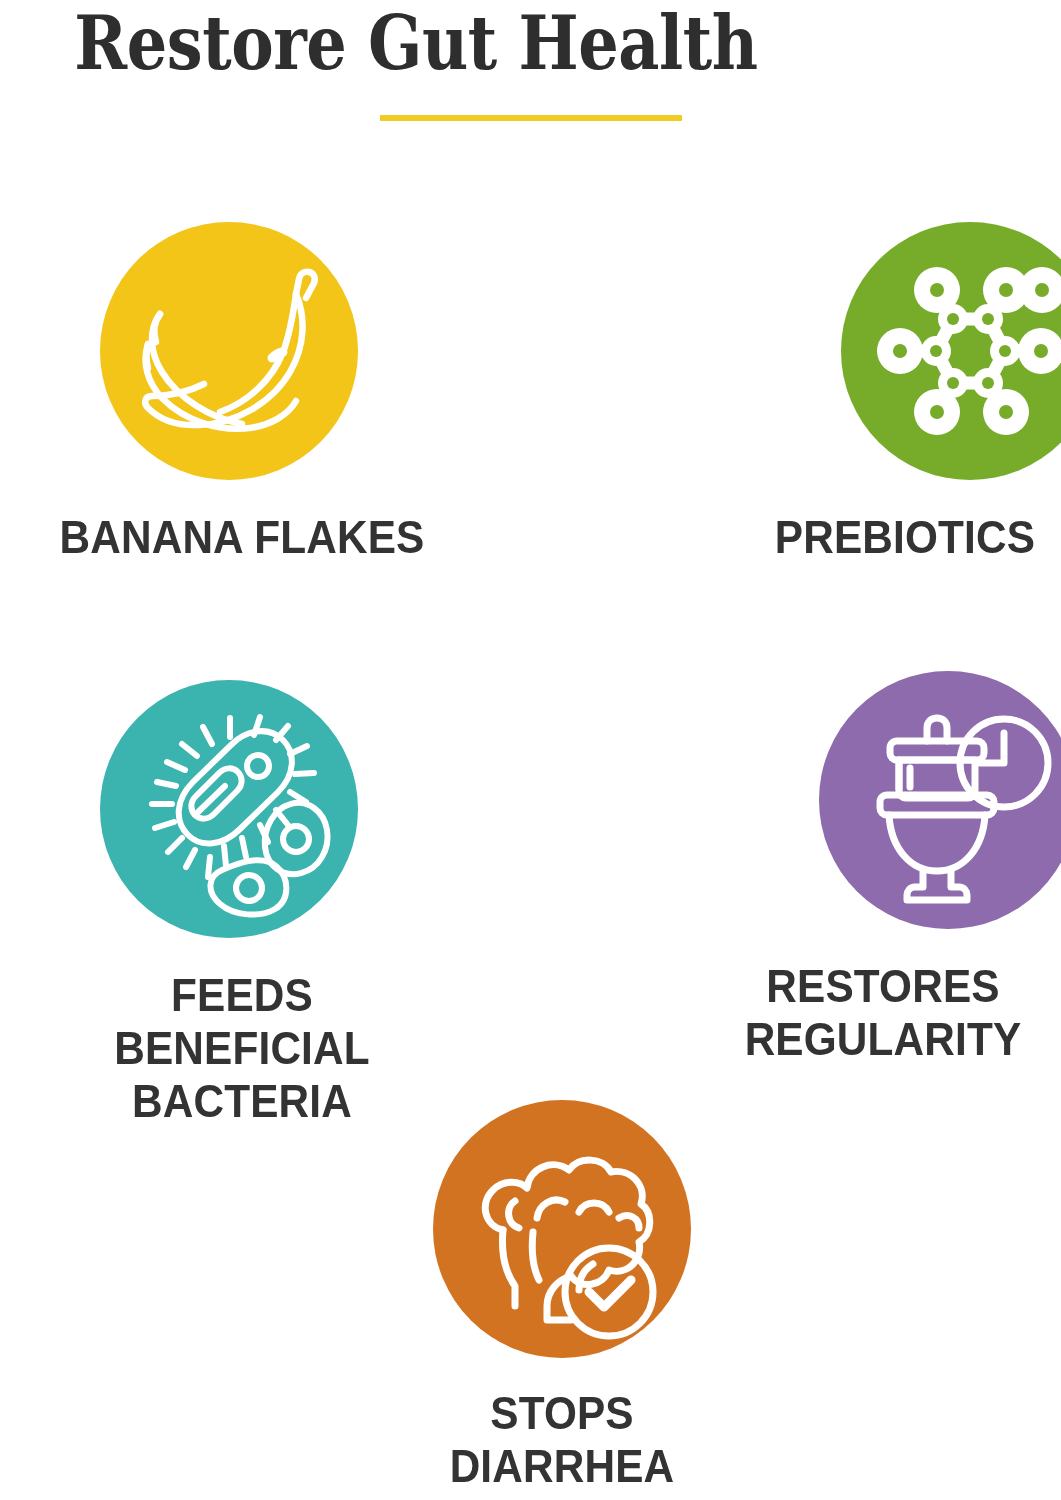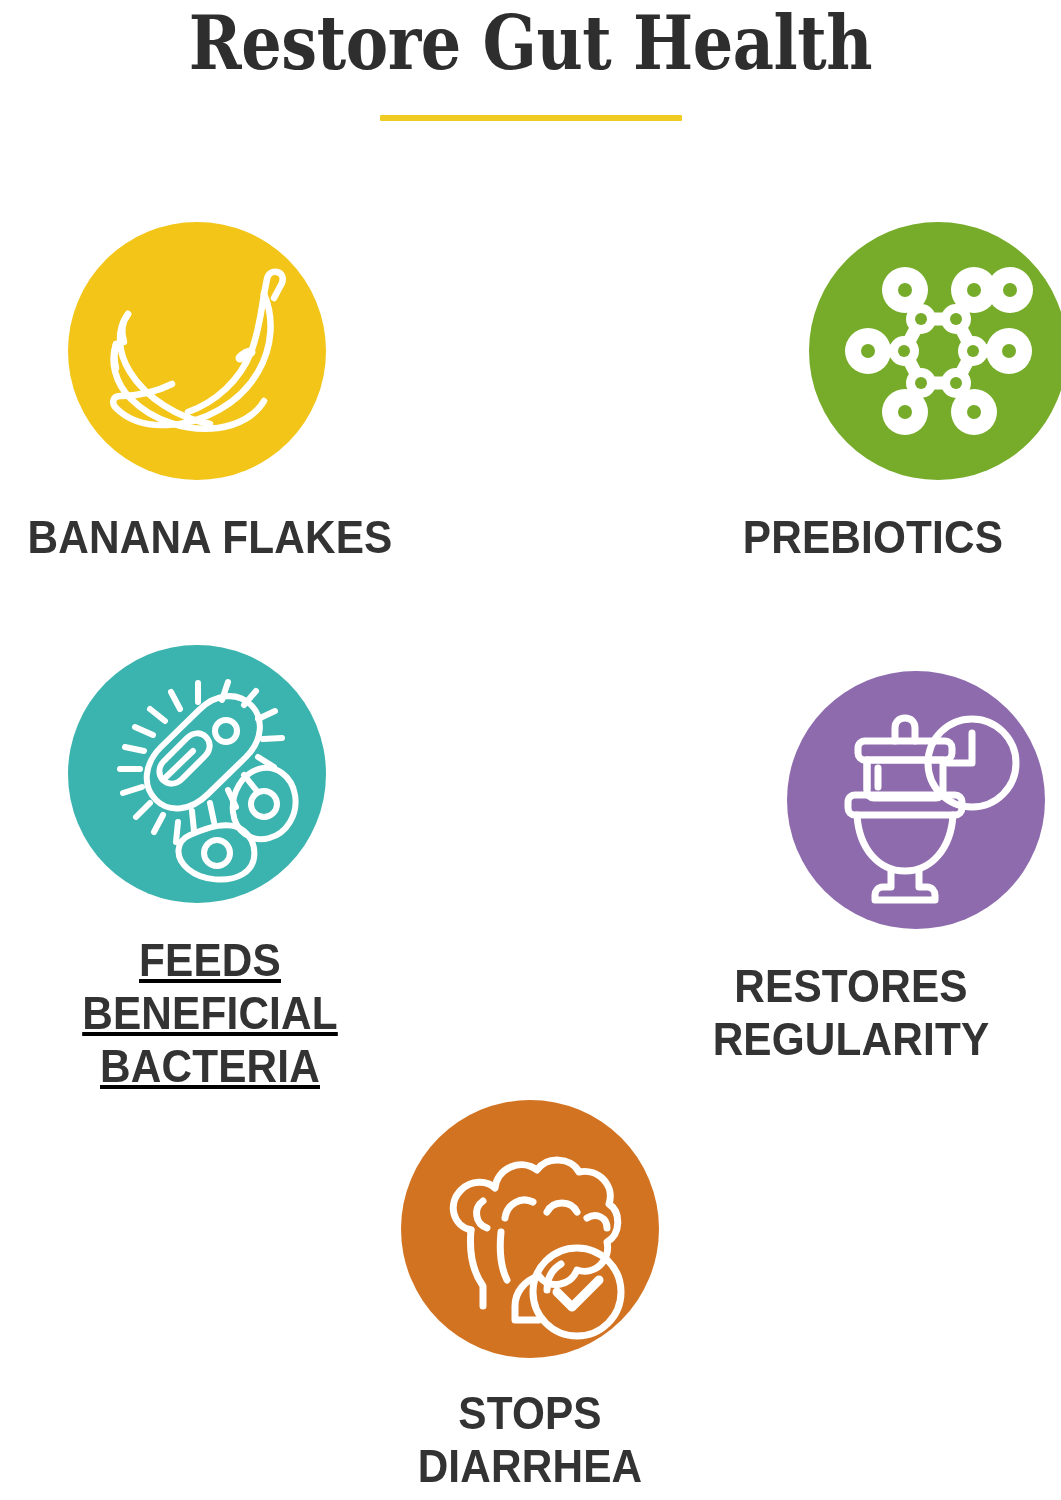--- a/index.html
+++ b/index.html
@@ -15,21 +15,21 @@
     font-family: "Liberation Sans", sans-serif;
     -webkit-font-smoothing: antialiased;
   }
 
   
   #title-block {
     position: absolute;
     top: 0;
     left: 0;
     width: 1061px;
-    text-align: center;
+    text-align: left;
   }
   #page-title {
     font-family: "DejaVu Serif", "Liberation Serif", serif;
     font-weight: bold;
     font-size: 74px;
     line-height: 82px;
     letter-spacing: -0.5px;
     color: #2e2e2e;
     margin: 0;
     padding-top: 2px;
@@ -41,20 +41,21 @@
     width: 302px;
     height: 6px;
     background: #F0CB22;
     margin: 31px auto 0 auto;
     border-radius: 1px;
   }
 
   
   .feature {
     position: absolute;
+    margin-left: 32px;
   }
   .icon-circle {
     border-radius: 50%;
     position: relative;
   }
   .icon-circle svg {
     position: absolute;
     top: 0; left: 0;
     width: 100%;
     height: 100%;
@@ -77,21 +78,21 @@
   #feature-banana { left: 0px; top: 222px; width: 420px; }
   #feature-banana .icon-circle { width: 258px; height: 258px; margin-left: 68px; background: #F2C518; }
   #feature-banana .feature-label { margin-top: 30px; width: 420px; }
 
   
   #feature-prebiotics { left: 663px; top: 222px; width: 420px; }
   #feature-prebiotics .icon-circle { width: 258px; height: 258px; margin-left: 146px; background: #76AC2A; }
   #feature-prebiotics .feature-label { margin-top: 30px; width: 420px; }
 
   
-  #feature-bacteria { left: 0px; top: 645px; width: 420px; text-decoration: underline; }
+  #feature-bacteria { left: 0px; top: 680px; width: 420px; }
   #feature-bacteria .icon-circle { width: 258px; height: 258px; margin-left: 68px; background: #3BB3AF; }
   #feature-bacteria .feature-label { margin-top: 30px; width: 420px; }
 
   
   #feature-regularity { left: 641px; top: 671px; width: 420px; }
   #feature-regularity .icon-circle { width: 258px; height: 258px; margin-left: 146px; background: #8E6BAD; }
   #feature-regularity .feature-label { margin-top: 30px; width: 420px; }
 
   
   #feature-diarrhea { left: 320px; top: 1100px; width: 420px; }

